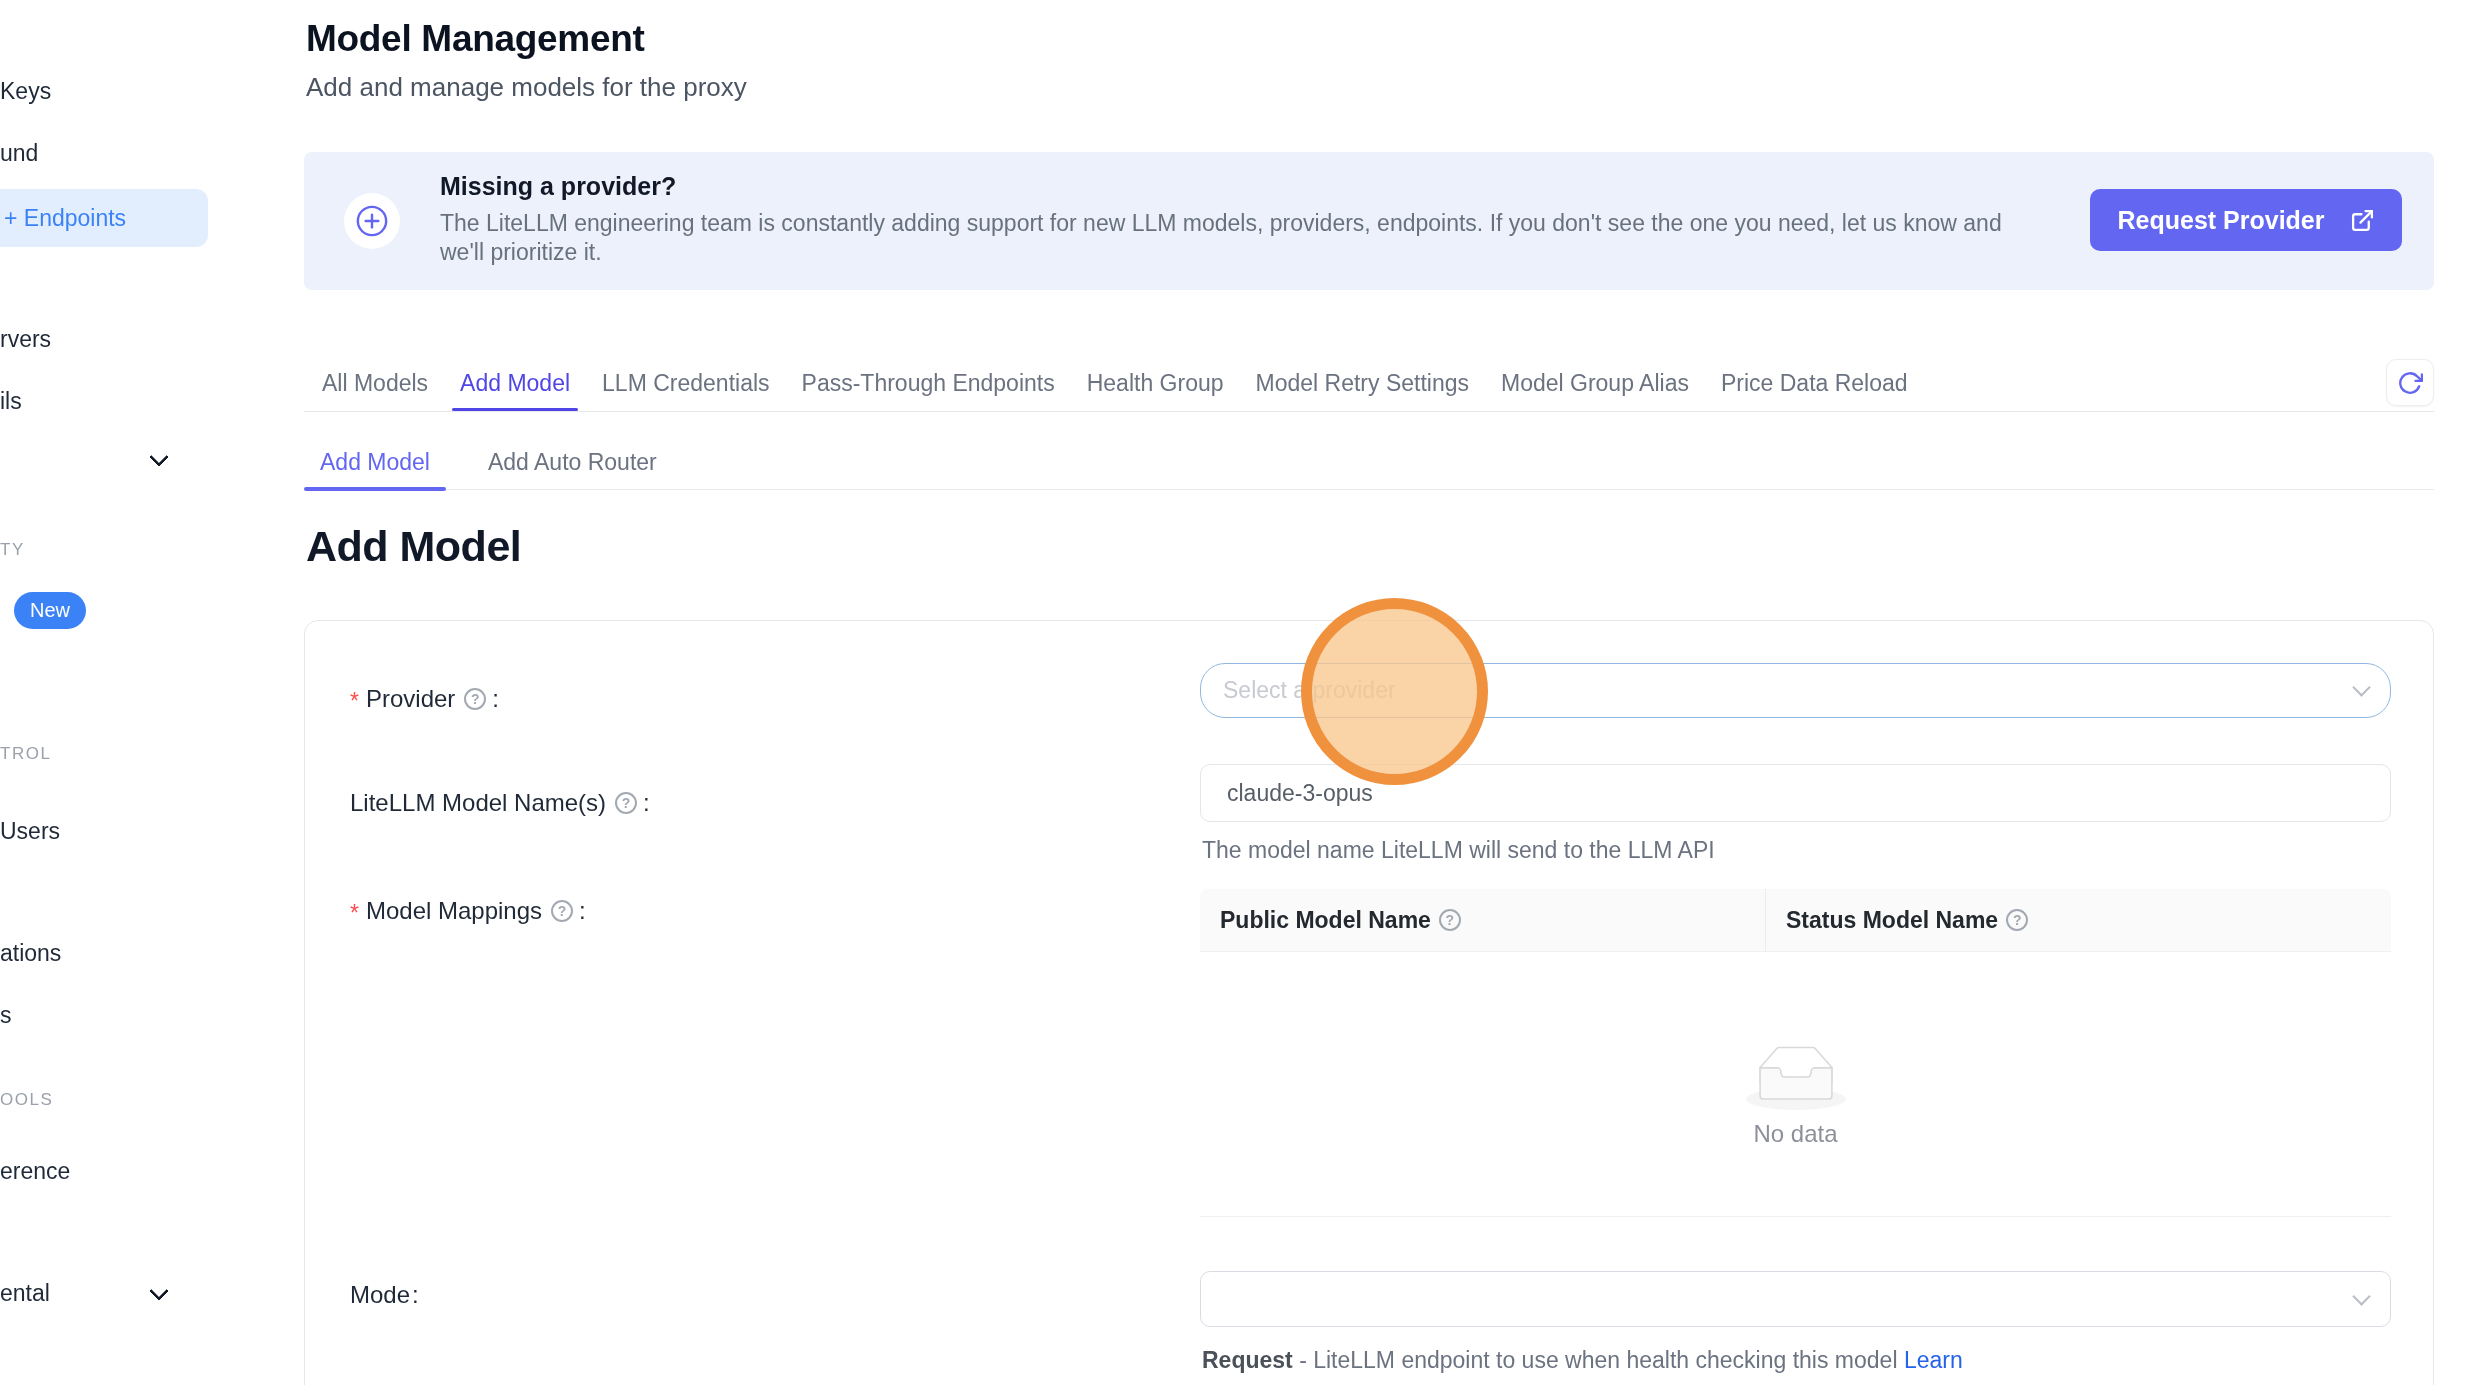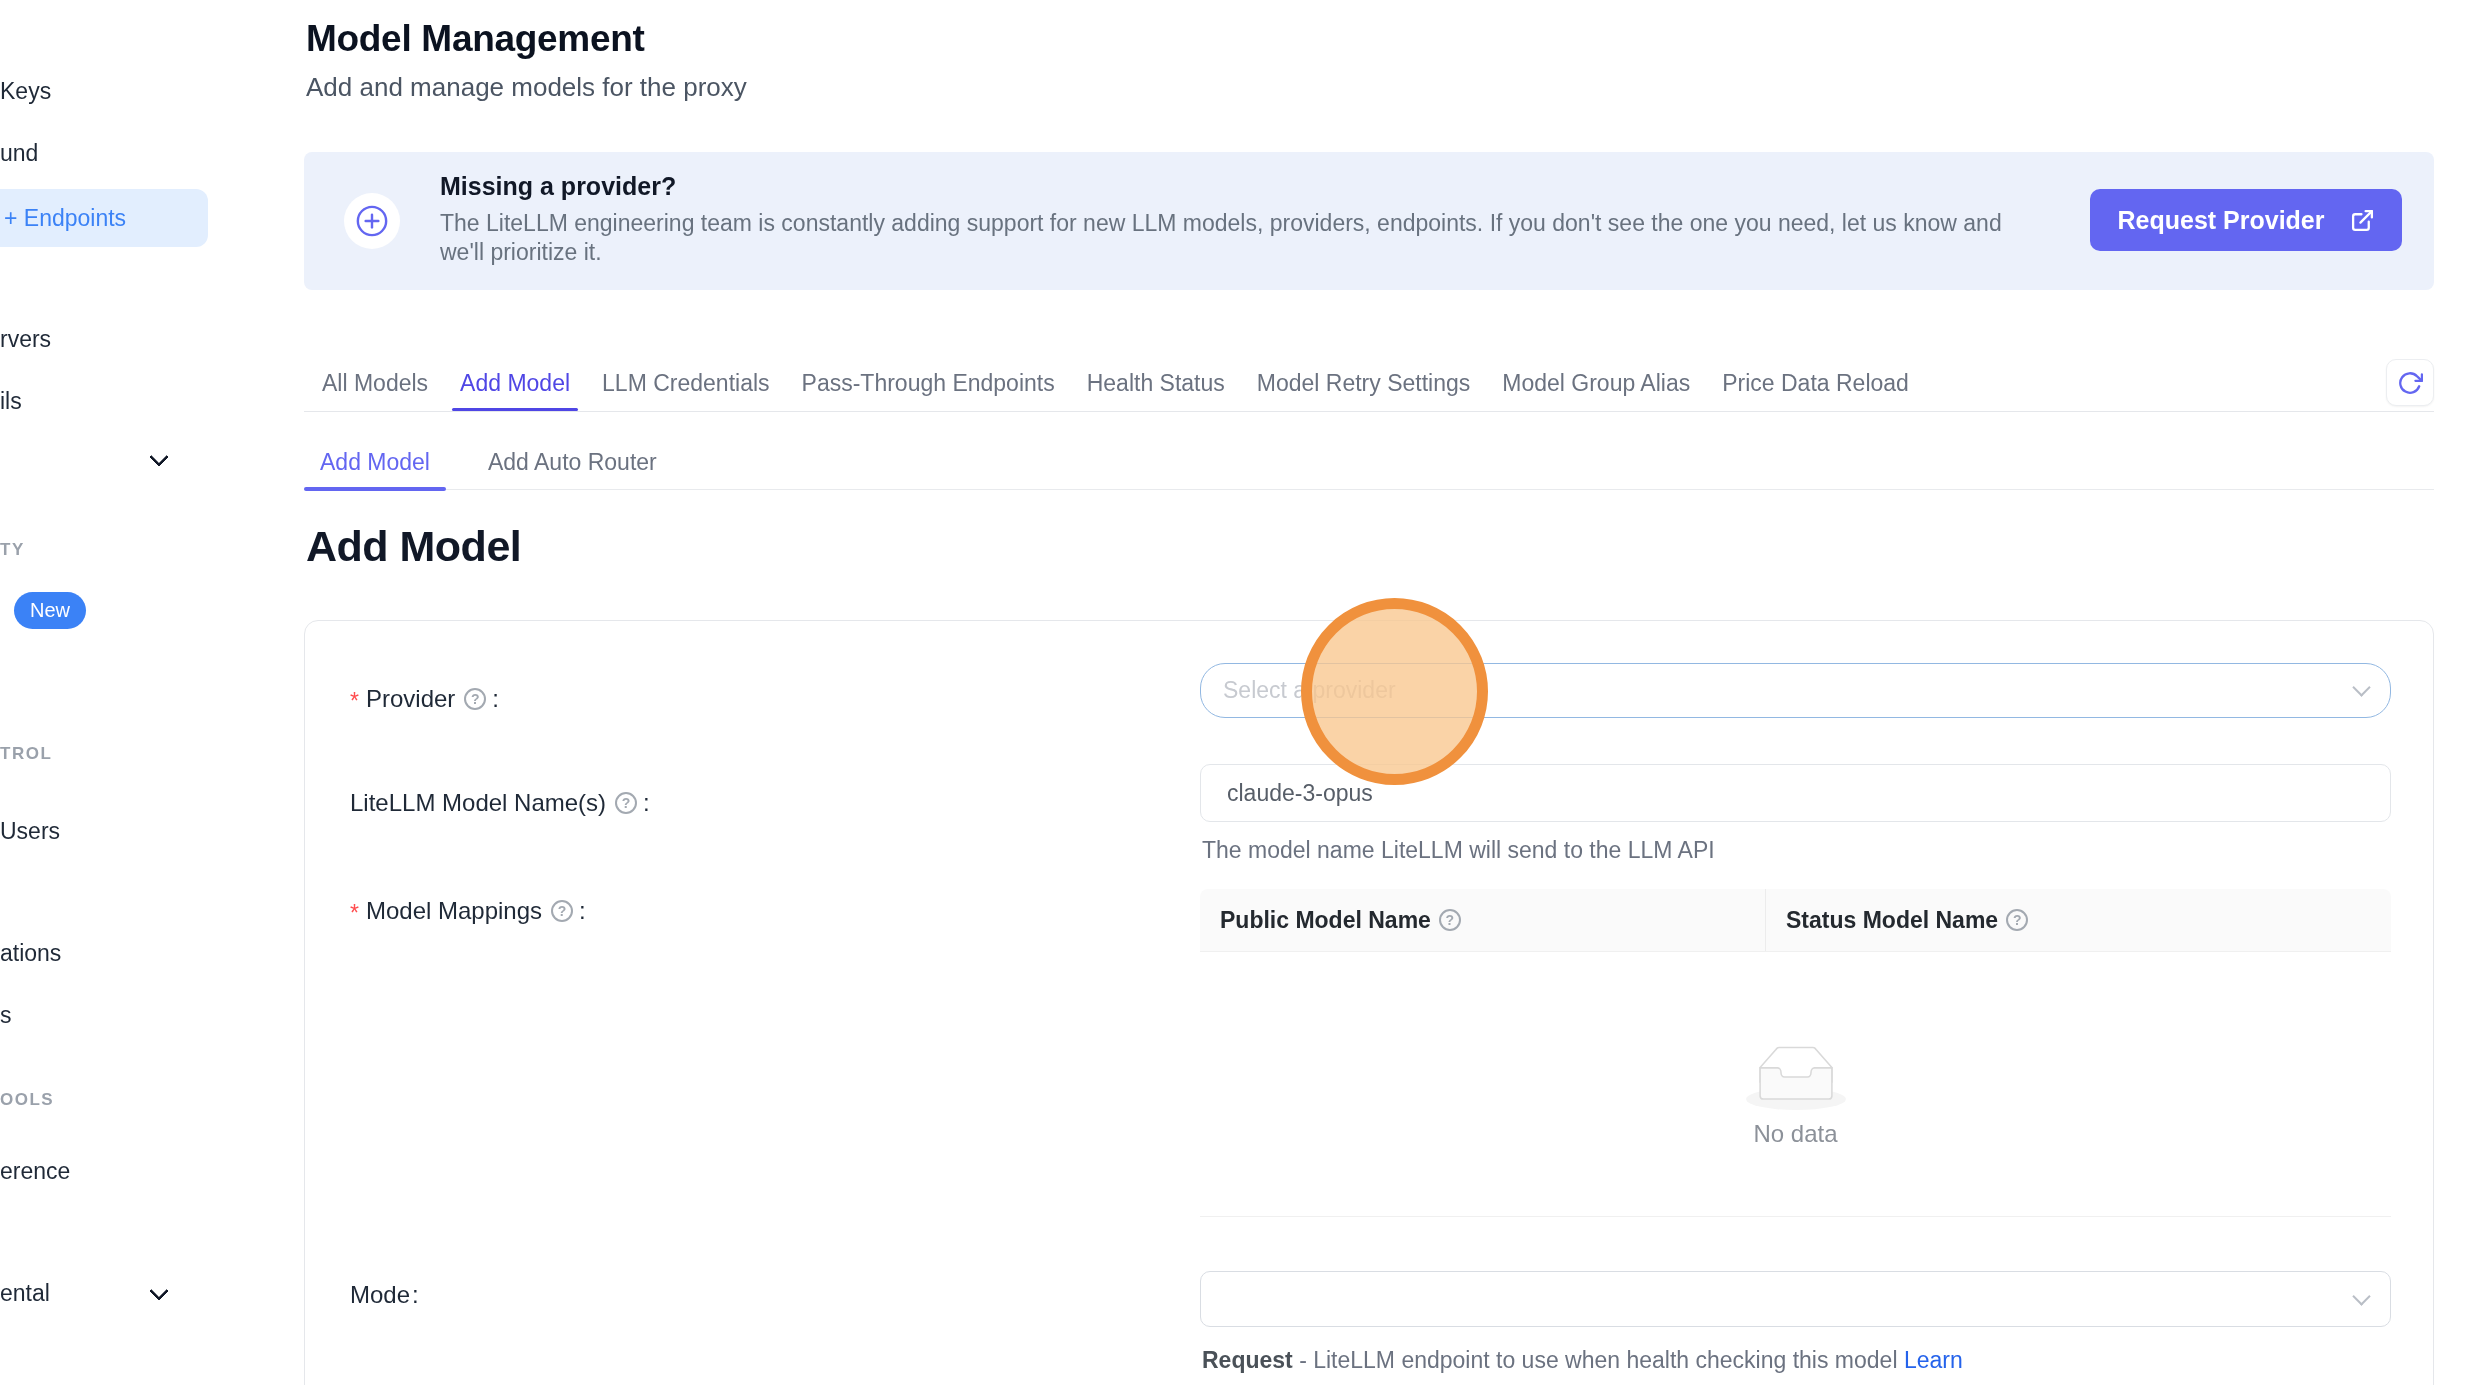--- a/index.html
+++ b/index.html
@@ -6,21 +6,21 @@
   html,body { background:#fff; }
   .stage {
     position:relative; width:2477px; height:1385px; overflow:hidden;
     background:#fff; font-family:"Liberation Sans","DejaVu Sans",sans-serif;
     color:#1f2937;
   }
 
   
   .sidebar { position:absolute; left:0; top:0; width:210px; height:100%; background:#fff; z-index:3; }
   .side-item { position:absolute; left:0; font-size:23px; color:#1f2937; white-space:nowrap; cursor:pointer; }
-  .side-section { position:absolute; left:0; font-size:17px; font-weight:700; letter-spacing:1.5px; color:#9aa1ab; white-space:nowrap; }
+  .side-section { position:absolute; left:0; font-size:17px; font-weight:400; letter-spacing:1.5px; color:#9aa1ab; white-space:nowrap; }
   .side-pill {
     position:absolute; left:-26px; top:189px; width:234px; height:58px;
     background:#e2eefe; border-radius:12px; display:flex; align-items:center; padding-left:30px;
     cursor:pointer;
   }
   .side-pill span { font-size:23px; color:var(--sidebar-active,#3b82f6); font-weight:500; white-space:nowrap; }
   .side-badge {
     position:absolute; left:14px; top:592px; height:37px; padding:0 16px;
     background:var(--badge,#3b82f6); border-radius:19px; color:#fff; font-size:20px; font-weight:400;
     display:flex; align-items:center;
@@ -153,21 +153,21 @@
           <line x1="10" y1="14" x2="21" y2="3"></line>
       </svg>
     </button>
   </section>
 
   <div class="tabs">
     <div class="tab">All Models</div>
     <div class="tab active">Add Model</div>
     <div class="tab">LLM Credentials</div>
     <div class="tab">Pass-Through Endpoints</div>
-    <div class="tab">Health Status</div>
+    <div class="tab">Health Group</div>
     <div class="tab">Model Retry Settings</div>
     <div class="tab">Model Group Alias</div>
     <div class="tab">Price Data Reload</div>
     <button class="refresh-btn">
       <svg width="26" height="26" viewBox="0 0 24 24" fill="none" stroke="#6366f1" stroke-width="2.1" stroke-linecap="round" stroke-linejoin="round">
         <polyline points="23 4 23 10 17 10"></polyline>
         <path d="M20.49 15a9 9 0 1 1-2.12-9.36L23 10"></path>
       </svg>
     </button>
   </div>

